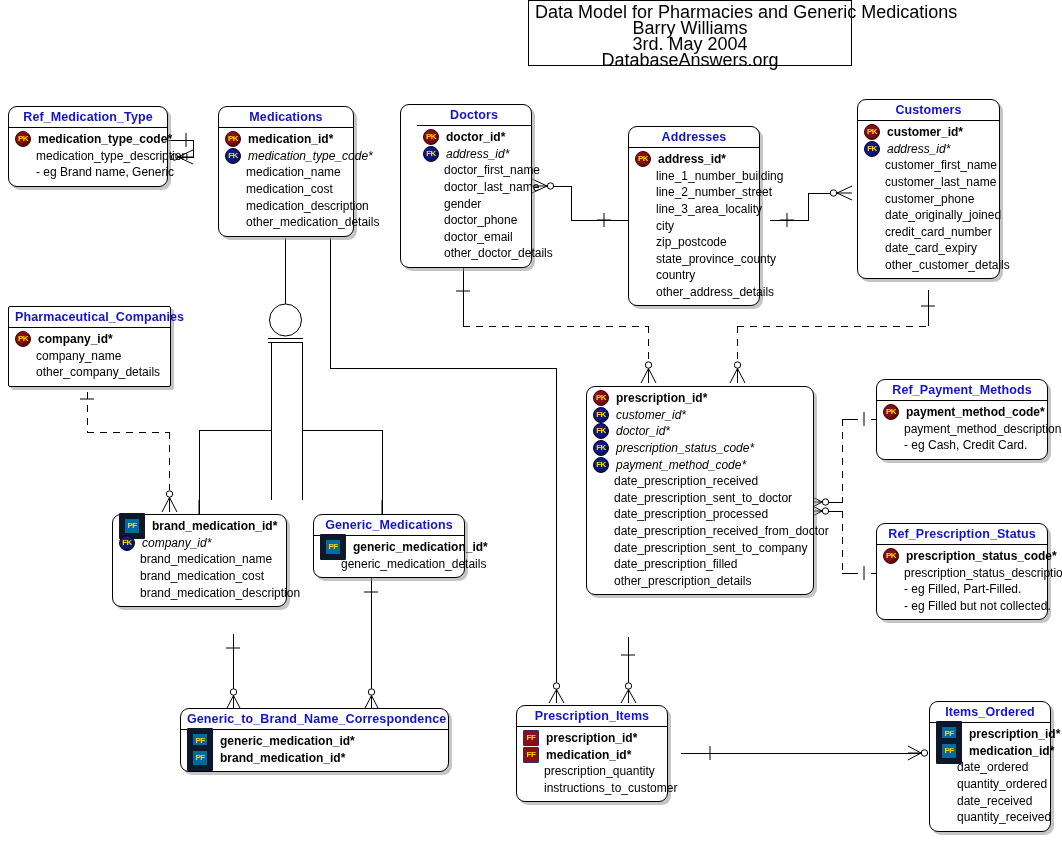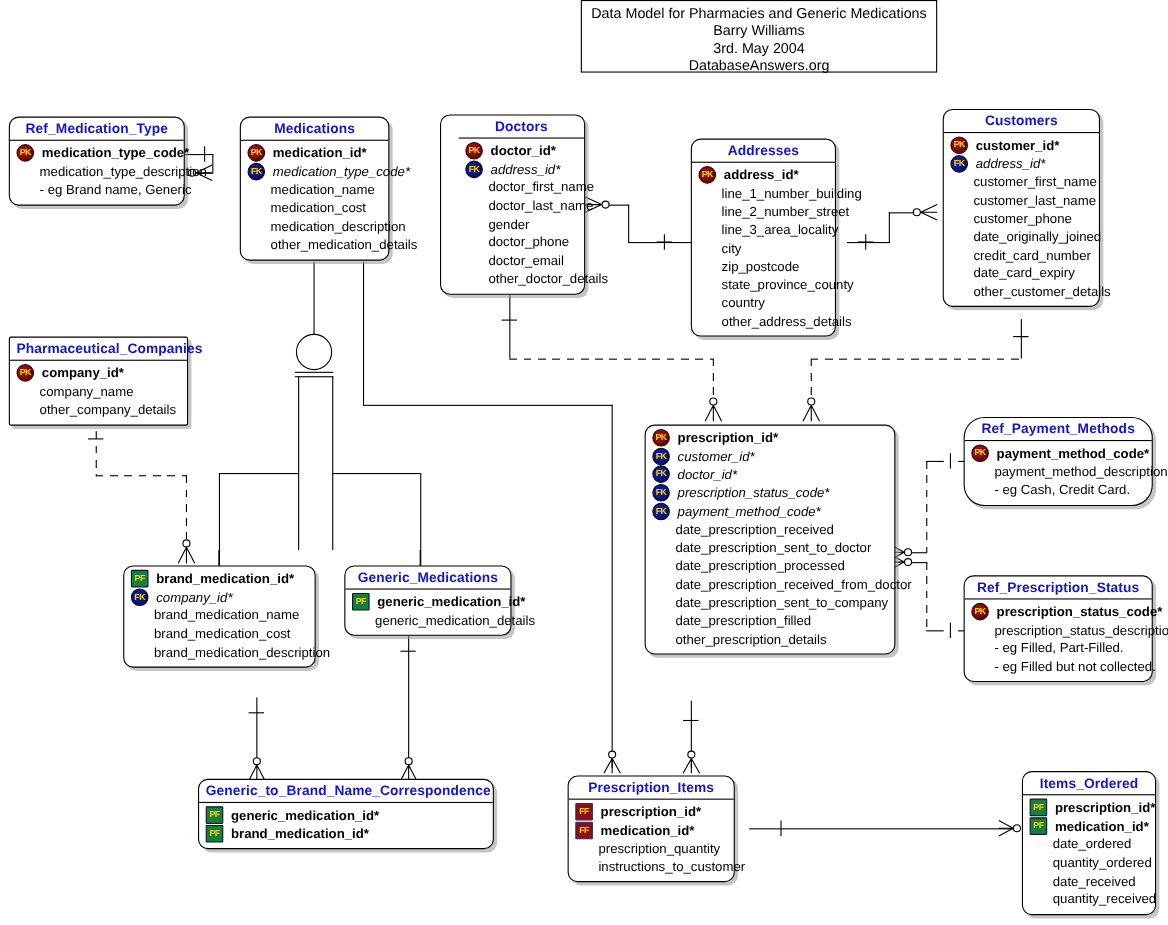--- a/index.html
+++ b/index.html
@@ -3,21 +3,21 @@
 <meta charset="utf-8">
 <style>
   html,body{margin:0;padding:0;background:#ffffff;}
   body{width:1062px;height:841px;position:relative;overflow:hidden;
        font-family:"Liberation Sans","DejaVu Sans",sans-serif;}
 
   #canvas{position:absolute;left:0;top:0;width:1062px;height:841px;}
 
   
   .titlebox{position:absolute;border:1px solid #000;background:#fff;
-            text-align:center;font-size:13px;color:#000;line-height:16px;
+            text-align:center;font-size:18px;color:#000;line-height:16px;
             padding:3px 6px 4px 6px;box-sizing:border-box;}
   .titlebox div{white-space:nowrap;}
 
   
   .ent{position:absolute;background:#fff;border:1px solid #000;
        border-radius:9px;box-sizing:border-box;
        box-shadow:3px 3px 0 0 rgba(150,150,150,.55);}
   .ent.sq{border-radius:2px;}
   .ent .hdr{font-size:12.5px;font-weight:bold;color:#1414c8;text-align:center;
             padding:3px 6px 3px 6px;border-bottom:1px solid #000;white-space:nowrap;
@@ -32,21 +32,21 @@
   .row.note .lbl{padding-left:22px;}
 
   
   .badge{width:14px;height:14px;margin-right:7px;margin-left:1px;flex:0 0 auto;
          font-size:8px;font-weight:bold;line-height:14px;text-align:center;
          color:#ffd400;letter-spacing:-.5px;}
   .badge.pk{background:#8c0f14;border-radius:50%;border:1px solid #3a0004;
             box-shadow:inset -2px -2px 2px rgba(0,0,0,.35);}
   .badge.fk{background:#0d1b8c;border-radius:50%;border:1px solid #000428;color:#ffd400;
             box-shadow:inset -2px -2px 2px rgba(0,0,0,.35);}
-  .badge.pf{background:#15803d;border:1px solid #0f172a;border-radius:1px;color:#ffd400;}
+  .badge.pf{background:#0369a1;border:6px solid #0f172a;border-radius:1px;color:#ffd400;}
   .badge.ff{background:#8c0f14;border:1px solid #2a2a6e;border-radius:1px;color:#ffd400;}
 
   
   .ln{position:absolute;background:#000;}
   .h{height:1px;}
   .v{width:1px;}
   .dh{position:absolute;height:1px;
       background:repeating-linear-gradient(to right,#000 0 7px,transparent 7px 13px);}
   .dv{position:absolute;width:1px;
       background:repeating-linear-gradient(to bottom,#000 0 7px,transparent 7px 13px);}
@@ -390,21 +390,21 @@
         </div>
       <div class="row plain">
           <span class="lbl">date_prescription_filled</span>
         </div>
       <div class="row plain">
           <span class="lbl">other_prescription_details</span>
         </div>
     </div>
   </div>
 
-  <div class="ent" style="left:876px;top:379px;width:172px;border-radius:19px;">
+  <div class="ent" style="left:876px;top:379px;width:172px;">
     <div class="hdr">Ref_Payment_Methods</div>
     <div class="body">
       <div class="row pk">
           <span class="badge pk">PK</span>
           <span class="lbl">payment_method_code*</span>
         </div>
       <div class="row plain">
           <span class="lbl">payment_method_description</span>
         </div>
       <div class="row note">

